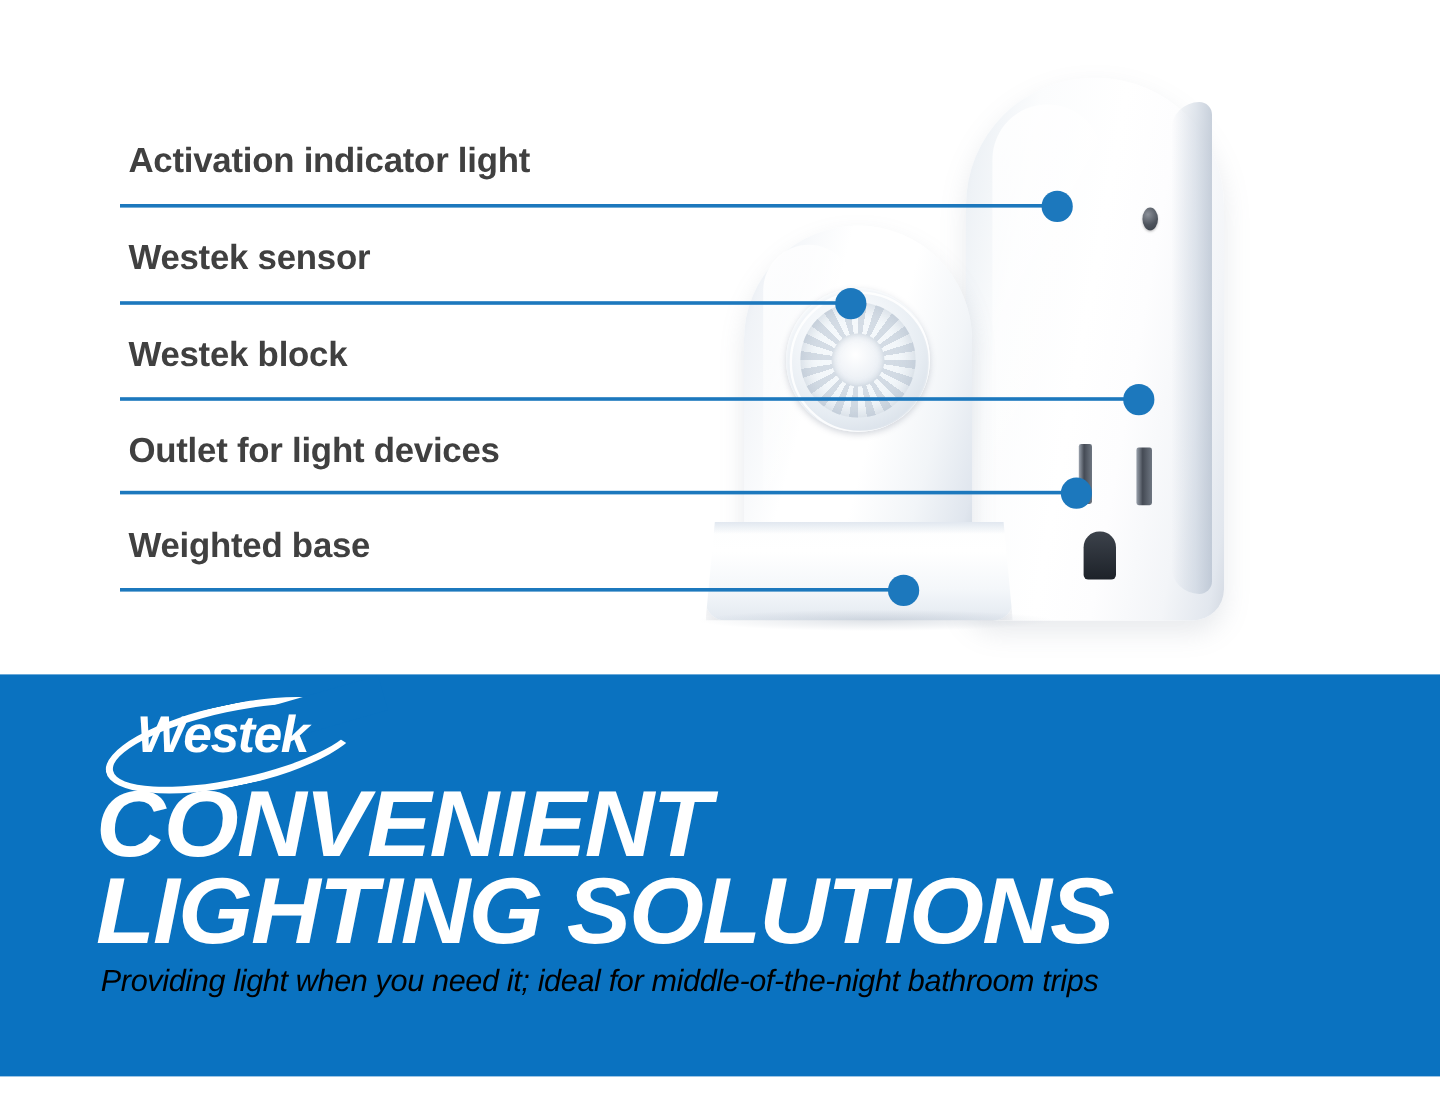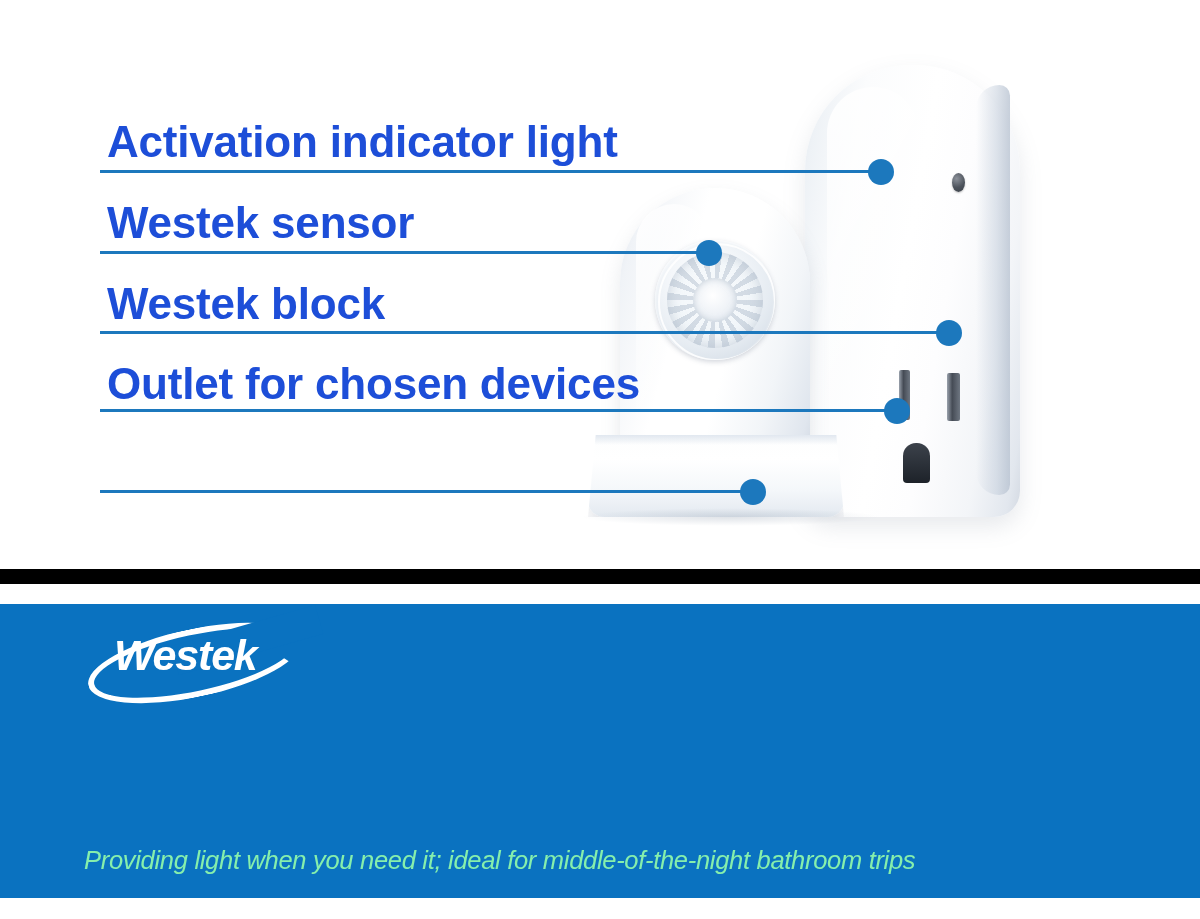--- a/index.html
+++ b/index.html
@@ -101,31 +101,31 @@
   }
   .shadow-floor{
     position:absolute;left:20px;top:468px;width:300px;height:18px;border-radius:50%;
     background:radial-gradient(ellipse at center,rgba(150,162,178,.30),rgba(255,255,255,0) 70%);
   }
 
   
   .callouts{position:absolute;left:0;top:0;width:1200px;height:569px;}
   .callout{position:absolute;left:100px;}
   .callout .txt{
-    font-size:44px;font-weight:700;color:#1d4ed8;letter-spacing:-.2px;
+    font-size:29px;font-weight:700;color:#404040;letter-spacing:-.2px;
     white-space:nowrap;line-height:1;margin-left:7px;
   }
   .rule{position:absolute;height:3px;background:#1c78bd;}
   .dot{position:absolute;width:26px;height:26px;border-radius:50%;background:#1c78bd;}
 
   
   .divider{position:absolute;left:0;top:569px;width:1200px;height:15px;background:#000000;}
 
   
-  .banner{position:absolute;left:0;top:604px;width:1200px;height:294px;background:#0a72c0;overflow:hidden;}
+  .banner{position:absolute;left:0;top:562px;width:1200px;height:335px;background:#0a72c0;overflow:hidden;}
 
   .logo{position:absolute;left:86px;top:23px;width:235px;height:62px;}
   .logo .swoosh{
     position:absolute;left:0;top:2px;width:205px;height:56px;border-radius:50%;
     border:6px solid #ffffff;
     border-right-color:transparent;border-top-color:#ffffff;border-bottom-color:#ffffff;
     transform:rotate(-12deg);
   }
   .logo .swoosh2{
     position:absolute;left:86px;top:-2px;width:150px;height:30px;
@@ -140,21 +140,21 @@
 
   .headline{position:absolute;left:80px;top:88px;width:1060px;}
   .headline .ln{
     display:block;color:#ffffff;font-style:italic;font-weight:700;
     font-size:78px;line-height:.93;letter-spacing:-1.5px;
     transform:scaleX(1.03);transform-origin:left center;
     font-family:"Liberation Sans", sans-serif;
   }
   .tagline{
     position:absolute;left:84px;top:244px;width:1070px;
-    color:#86efac;font-style:italic;font-weight:400;font-size:25.5px;
+    color:#000000;font-style:italic;font-weight:400;font-size:25.5px;
     letter-spacing:-.3px;line-height:1;white-space:nowrap;
     font-family:"Liberation Sans", sans-serif;
   }
 </style>
 </head>
 <body>
 
 <div class="page">
 
   <div class="diagram">
@@ -195,39 +195,46 @@
       <div class="rule" style="left:100px;top:251px;width:608px"></div>
       <div class="dot" style="left:696px;top:240px"></div>
 
       <div class="callout" style="top:282px">
         <div class="txt">Westek block</div>
       </div>
       <div class="rule" style="left:100px;top:331px;width:848px"></div>
       <div class="dot" style="left:936px;top:320px"></div>
 
       <div class="callout" style="top:362px">
-        <div class="txt">Outlet for chosen devices</div>
+        <div class="txt">Outlet for light devices</div>
       </div>
       <div class="rule" style="left:100px;top:409px;width:796px"></div>
       <div class="dot" style="left:884px;top:398px"></div>
 
+      <div class="callout" style="top:441px">
+        <div class="txt">Weighted base</div>
+      </div>
       <div class="rule" style="left:100px;top:490px;width:652px"></div>
       <div class="dot" style="left:740px;top:479px"></div>
 
     </div>
   </div>
 
   <div class="divider"></div>
 
   <div class="banner">
 
     <div class="logo">
       <div class="swoosh"></div>
       <div class="swoosh2"></div>
       <div class="word">Westek</div>
     </div>
 
+    <div class="headline">
+      <span class="ln">CONVENIENT</span>
+      <span class="ln">LIGHTING SOLUTIONS</span>
+    </div>
 
     <div class="tagline">Providing light when you need it; ideal for middle-of-the-night bathroom trips</div>
 
   </div>
 
 </div>
 
 </body></html>

